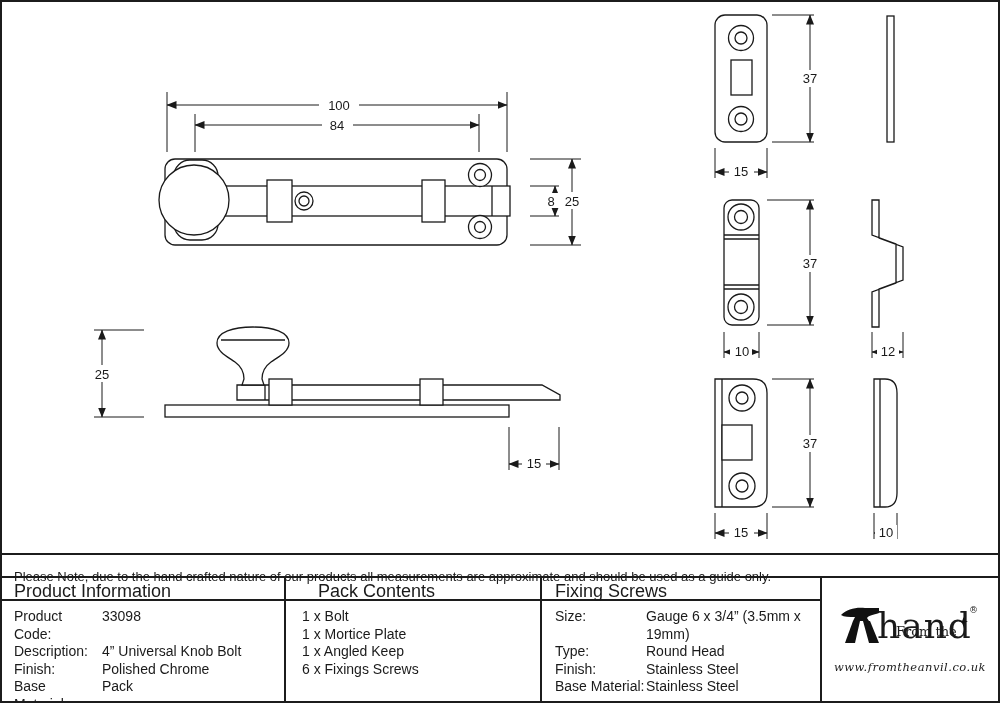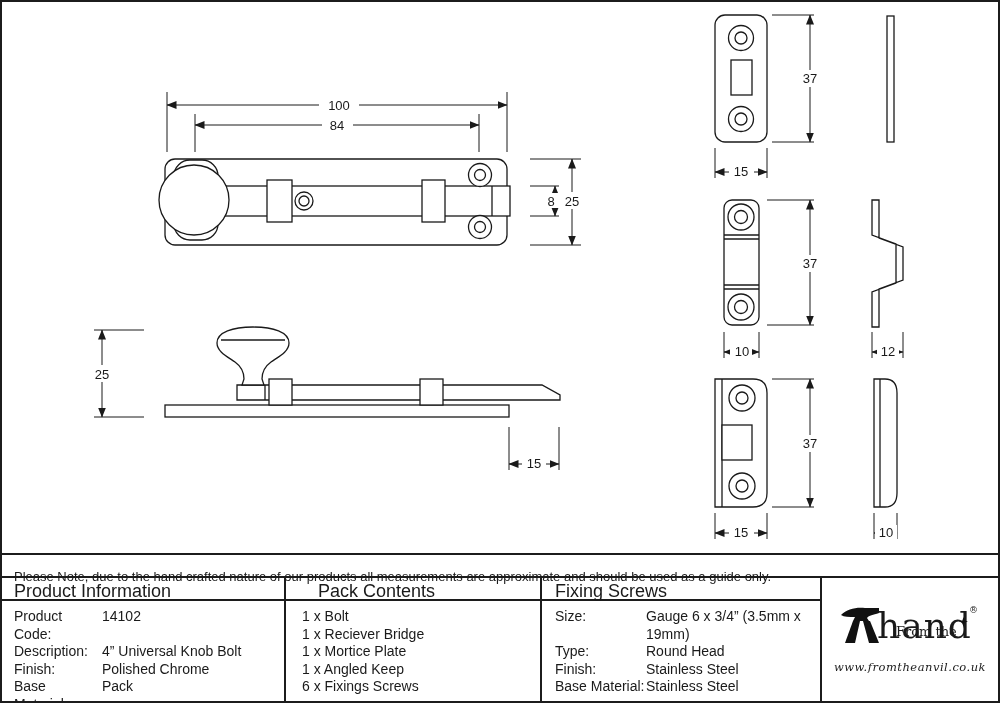--- a/index.html
+++ b/index.html
@@ -207,42 +207,41 @@
     <span>Please Note, due to the hand crafted nature of our products all measurements are approximate and should be used as a guide only.</span>
   </div>
 
   <div class="info-grid">
 
     <div class="col col-product col-borders">
       <div class="col-header">Product Information</div>
       <div class="col-body">
         <div class="kv">
           <span class="k">Product Code:</span>
-          <span class="v">14102</span>
+          <span class="v">33098</span>
         </div>
         <div class="kv">
           <span class="k">Description:</span>
           <span class="v">4” Universal Knob Bolt</span>
         </div>
         <div class="kv">
           <span class="k">Finish:</span>
           <span class="v">Polished Chrome</span>
         </div>
         <div class="kv">
           <span class="k">Base Material:</span>
           <span class="v">Pack</span>
         </div>
       </div>
     </div>
 
     <div class="col col-pack col-borders">
       <div class="col-header">Pack Contents</div>
       <div class="col-body">
         <div>1 x Bolt</div>
-        <div>1 x Reciever Bridge</div>
         <div>1 x Mortice Plate</div>
         <div>1 x Angled Keep</div>
         <div>6 x Fixings Screws</div>
       </div>
     </div>
 
     <div class="col col-screws col-borders">
       <div class="col-header">Fixing Screws</div>
       <div class="col-body">
         <div class="kv">

